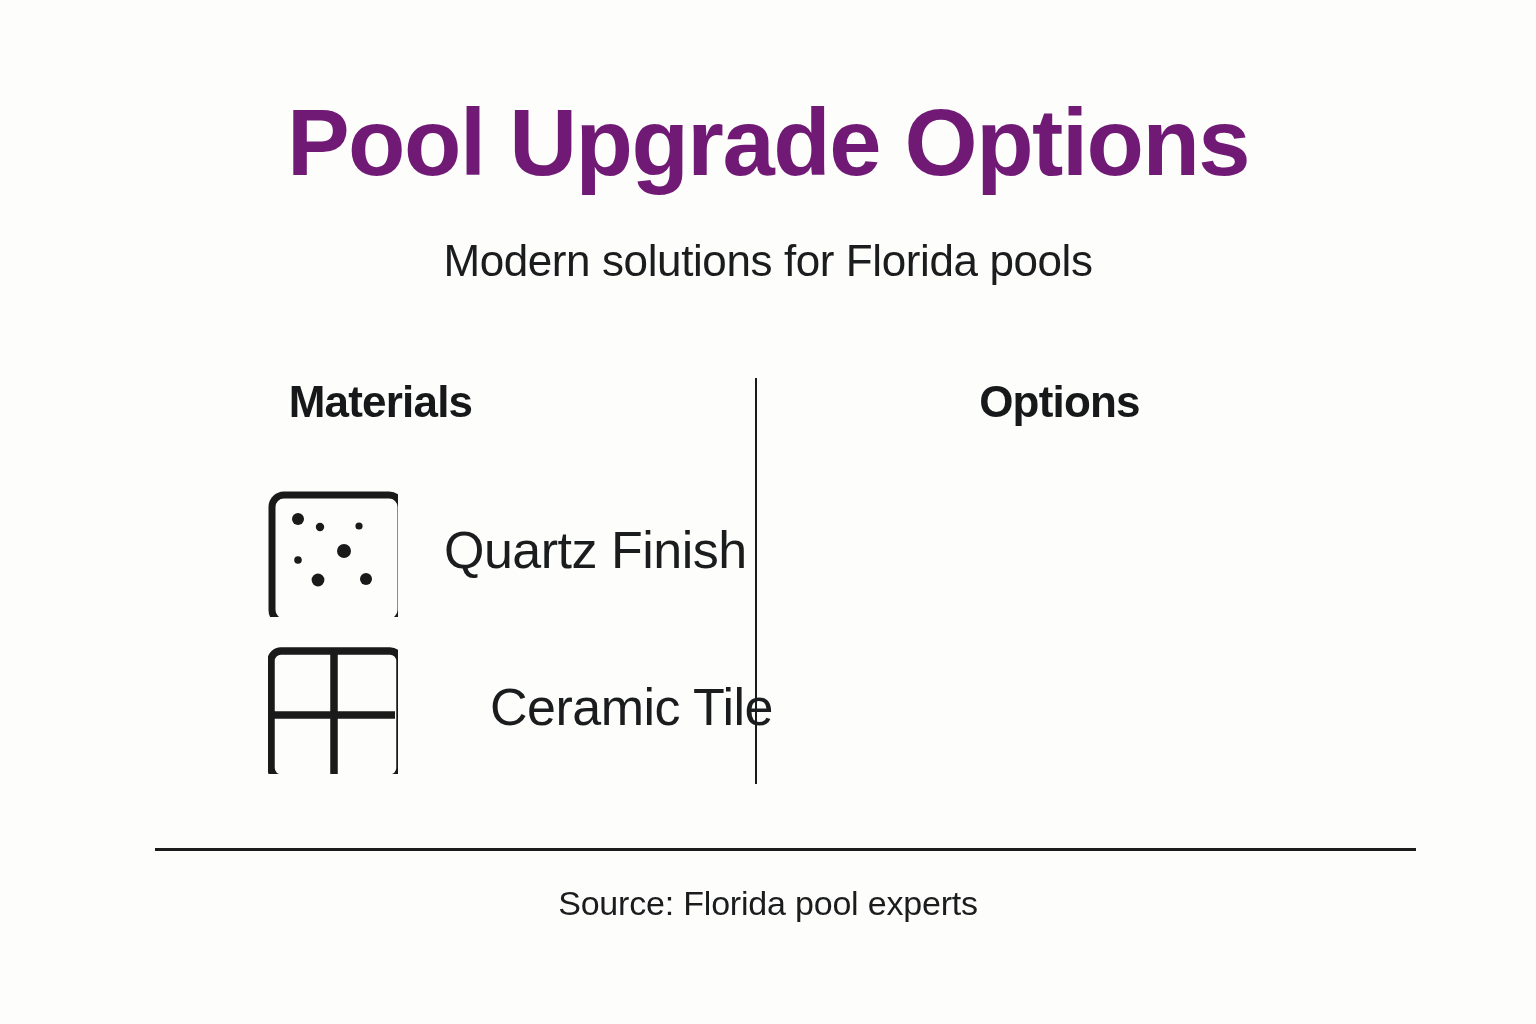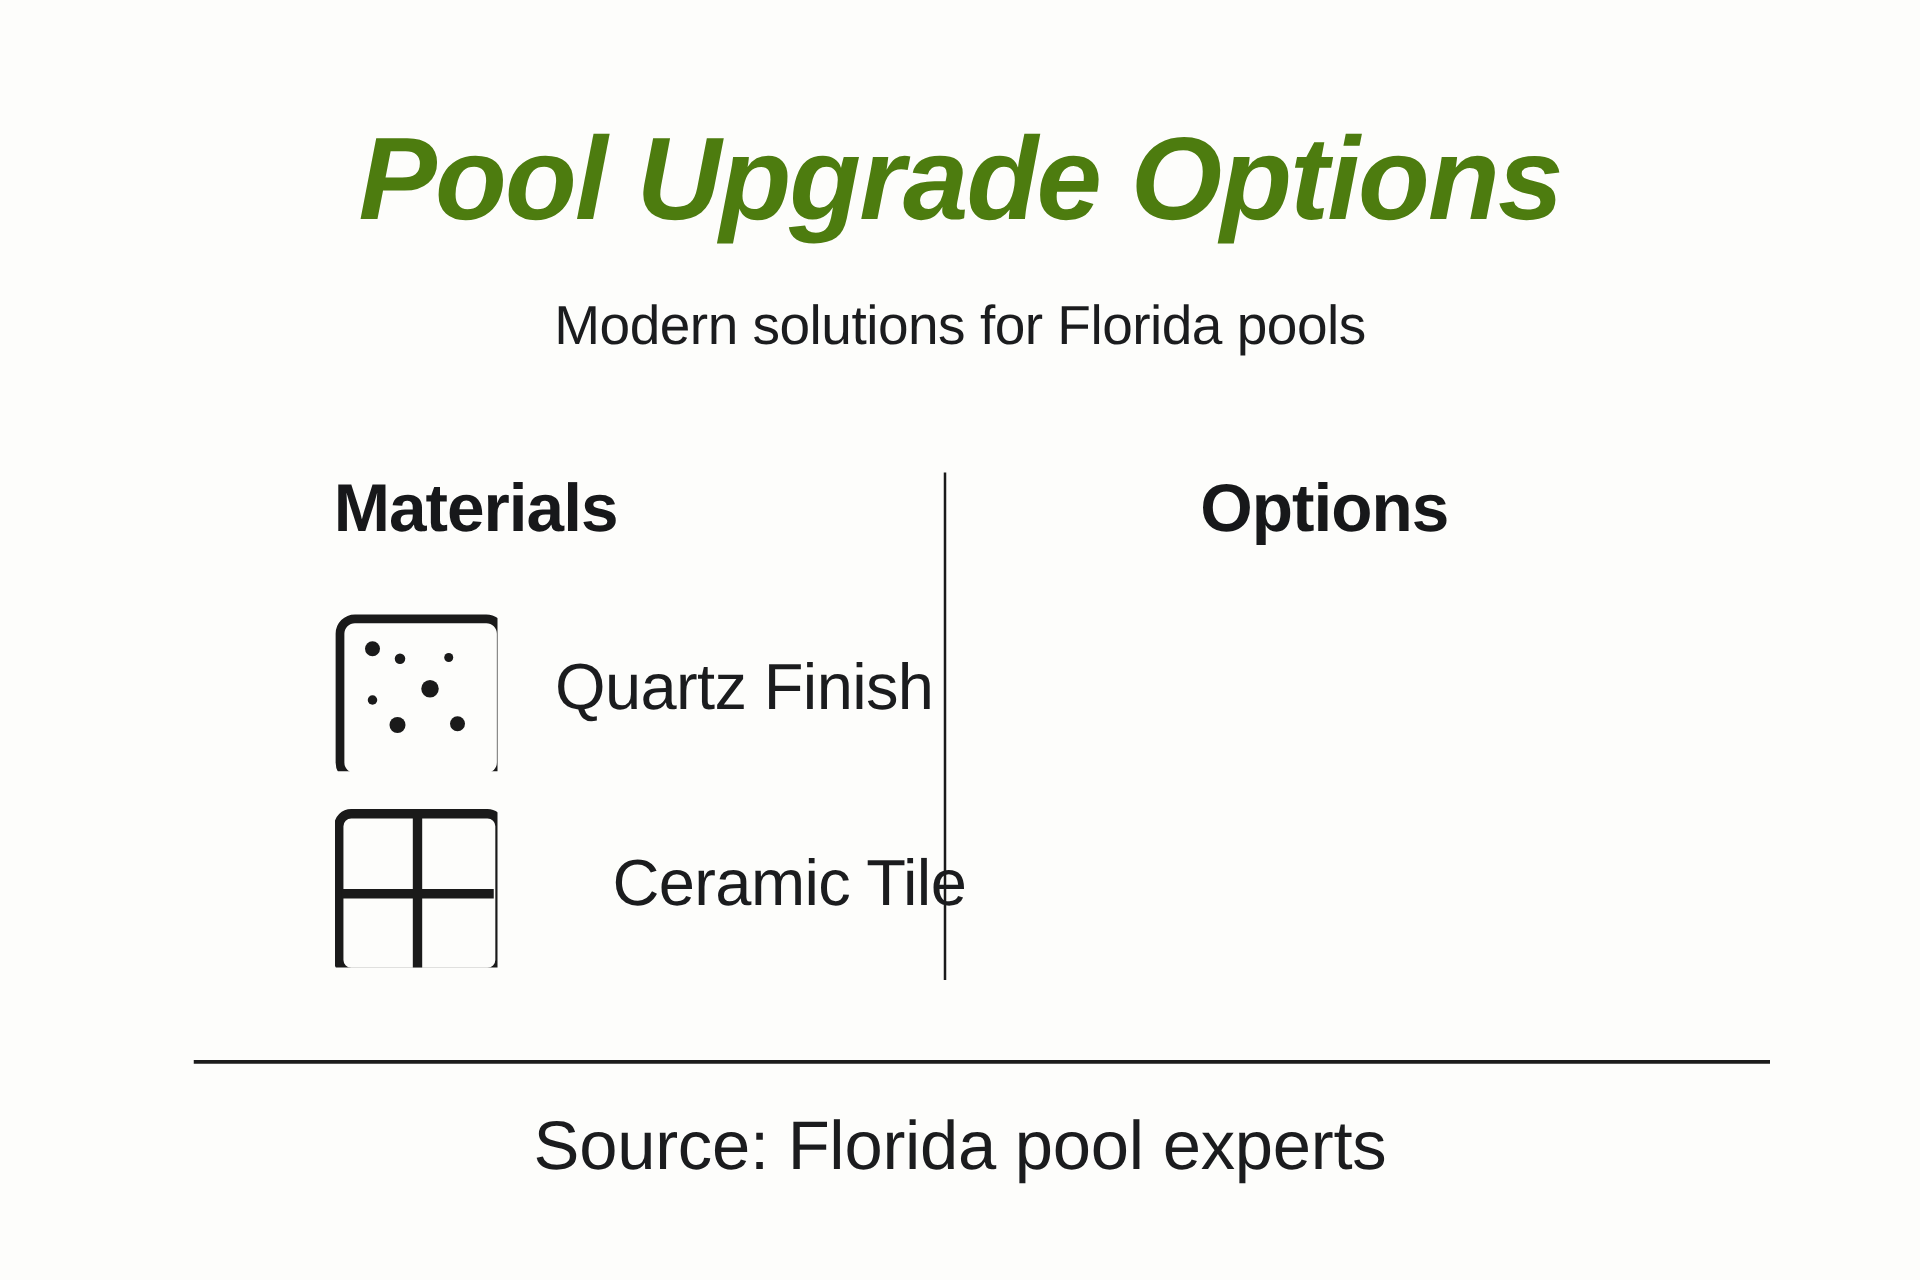--- a/index.html
+++ b/index.html
@@ -28,24 +28,23 @@
     left: 0;
     top: 96px;
     width: 1536px;
     text-align: center;
   }
   .title {
     font-size: 94px;
     font-weight: 700;
     letter-spacing: -1.5px;
     line-height: 1.0;
-    color: #4d7c0f;
-    margin: 0;
-    white-space: nowrap;
-    font-style: italic;
+    color: #701a75;
+    margin: 0;
+    white-space: nowrap;
   }
   .subtitle {
     font-size: 44px;
     font-weight: 400;
     letter-spacing: -0.4px;
     line-height: 1.0;
     color: #1B1C1E;
     margin: 0;
     padding-top: 49px;
     white-space: nowrap;
@@ -62,21 +61,21 @@
   .col {
     position: absolute;
     top: 0;
     width: 640px;
     height: 430px;
   }
   .col-left  { left: 113px; }
   .col-right { left: 782px; }
 
   .col-head {
-    font-size: 54px;
+    font-size: 44px;
     font-weight: 700;
     letter-spacing: -0.8px;
     line-height: 1.0;
     color: #17181A;
     text-align: center;
     width: 535px;
     margin: 0;
     padding-top: 12px;
     white-space: nowrap;
   }
@@ -127,21 +126,21 @@
     width: 1261px;
     height: 3px;
     background: #1C1C1C;
   }
   .source {
     position: absolute;
     left: 0;
     top: 884px;
     width: 1536px;
     text-align: center;
-    font-size: 55px;
+    font-size: 34px;
     font-weight: 400;
     letter-spacing: -0.2px;
     color: #1B1C1E;
     white-space: nowrap;
   }
 </style>
 </head>
 <body>
 
 <div class="page">

